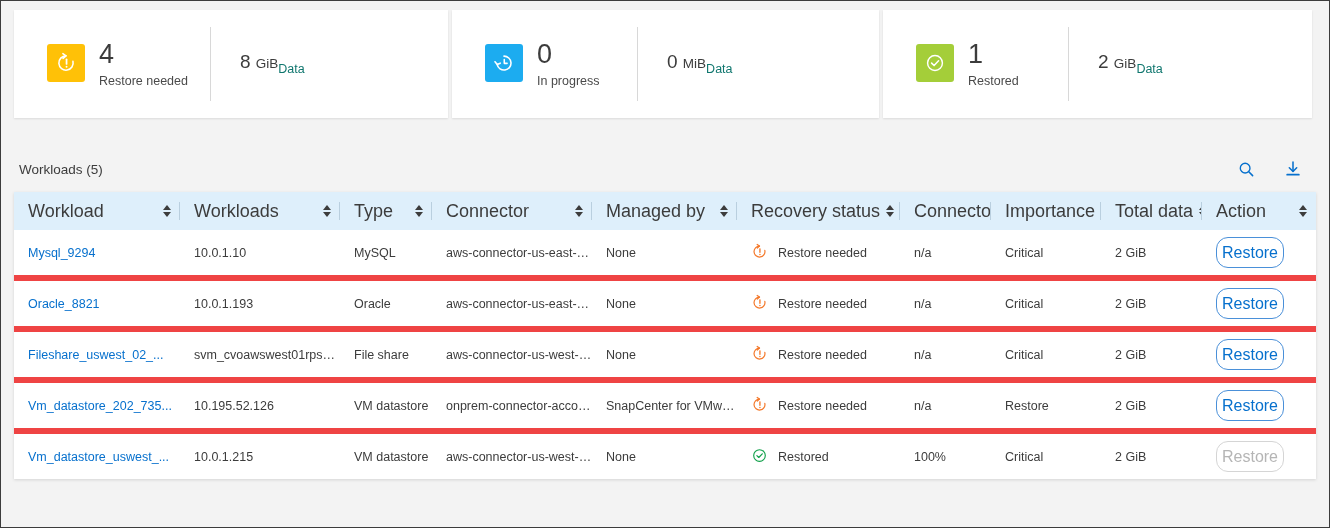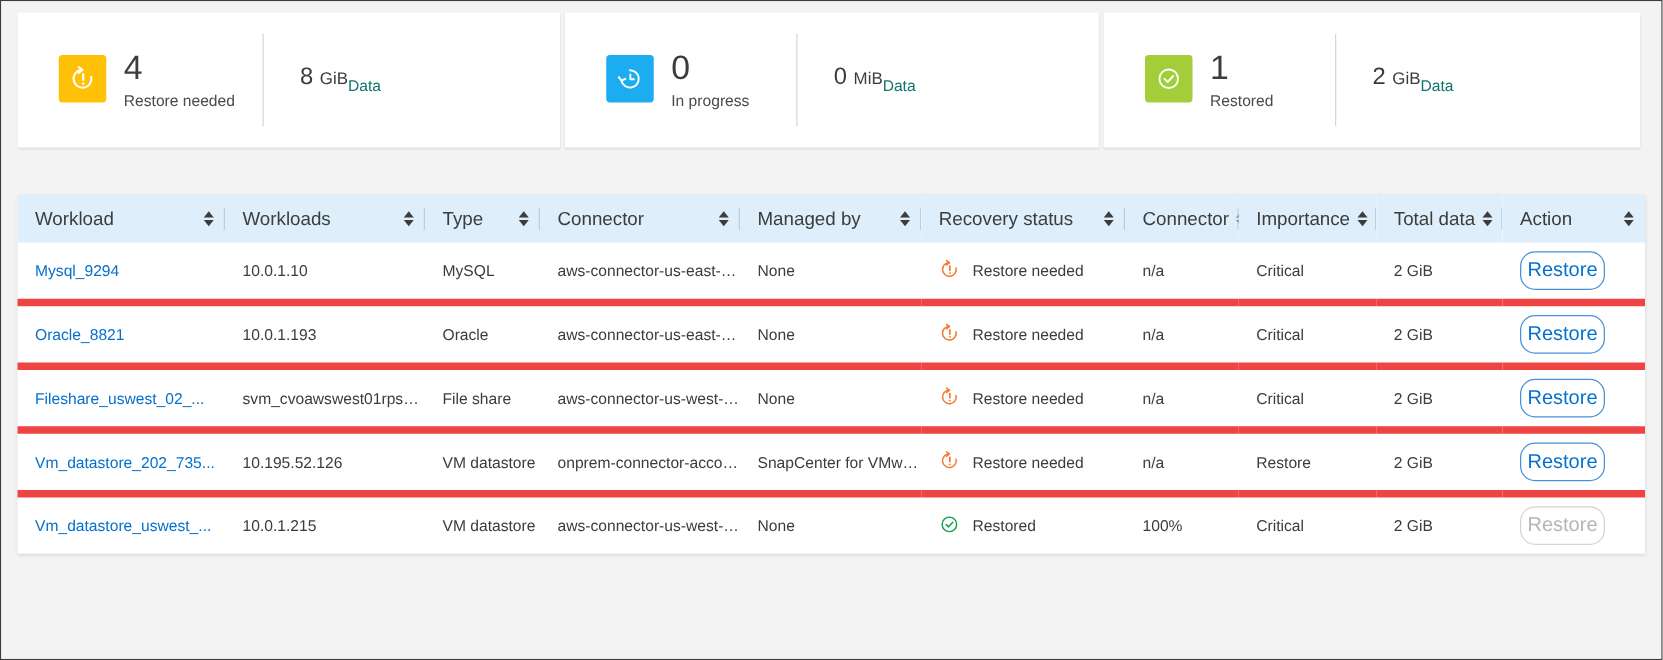--- a/index.html
+++ b/index.html
@@ -141,21 +141,21 @@
     margin-top: 5px;
   }
   table.wl {
     width: 100%;
     border-collapse: collapse;
     table-layout: fixed;
   }
   table.wl thead th {
     background: #deeffb;
     height: 38px;
-    font-size: 15px;
+    font-size: 18px;
     font-weight: 400;
     color: #3c3c3c;
     text-align: right;
     padding: 0 0 0 14px;
     position: relative;
     white-space: nowrap;
     overflow: hidden;
   }
   .th-inner {
     display: flex;
@@ -321,20 +321,38 @@
           <span class="unit">GiB</span>
         </div>
         <div class="stat-sub">Data</div>
       </div>
     </div>
 
   </div>
 
   <div class="workloads">
 
+    <div class="workloads-bar">
+      <div class="workloads-title">Workloads (5)</div>
+      <div class="workloads-actions">
+        <div class="icon-btn">
+          <svg width="17" height="17" viewBox="0 0 20 20" fill="none">
+            <circle cx="8.4" cy="8.4" r="5.7" stroke="#0670cd" stroke-width="1.6"></circle>
+            <path d="M12.7 12.7 L17.2 17.2" stroke="#0670cd" stroke-width="1.8" stroke-linecap="round"></path>
+          </svg>
+        </div>
+        <div class="icon-btn">
+          <svg width="18" height="18" viewBox="0 0 20 20" fill="none">
+            <path d="M10 2.3 V12.4" stroke="#0670cd" stroke-width="1.7" stroke-linecap="round"></path>
+            <path d="M5.9 8.6 L10 12.8 L14.1 8.6" stroke="#0670cd" stroke-width="1.7" stroke-linecap="round" stroke-linejoin="round"></path>
+            <path d="M3.5 16.3 H16.5" stroke="#0670cd" stroke-width="1.9" stroke-linecap="round"></path>
+          </svg>
+        </div>
+      </div>
+    </div>
 
     <div class="table-card">
       <table class="wl">
         <colgroup>
           <col class="col-workload">
             <col class="col-location">
             <col class="col-type">
           <col class="col-connector">
             <col class="col-managed">
             <col class="col-recovery">

